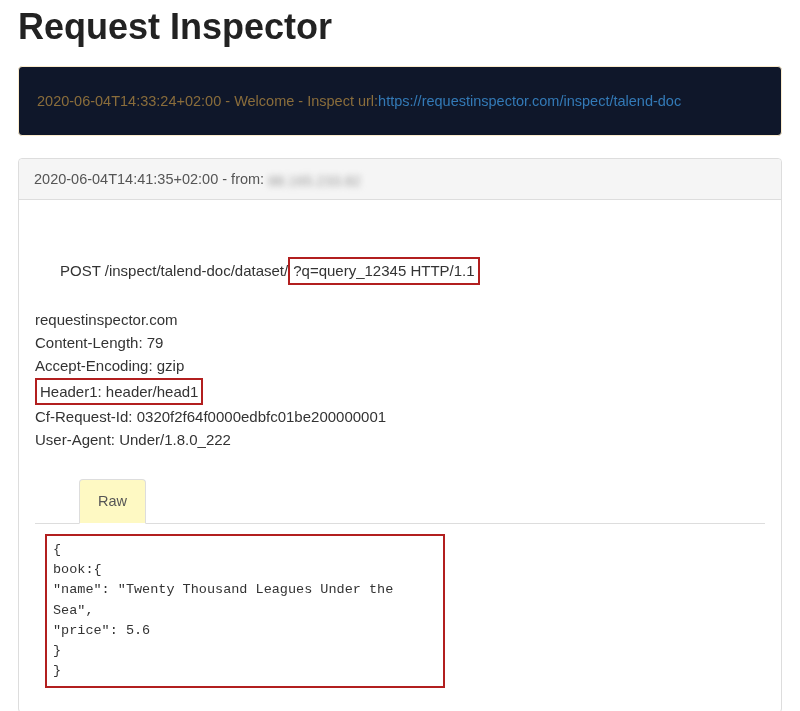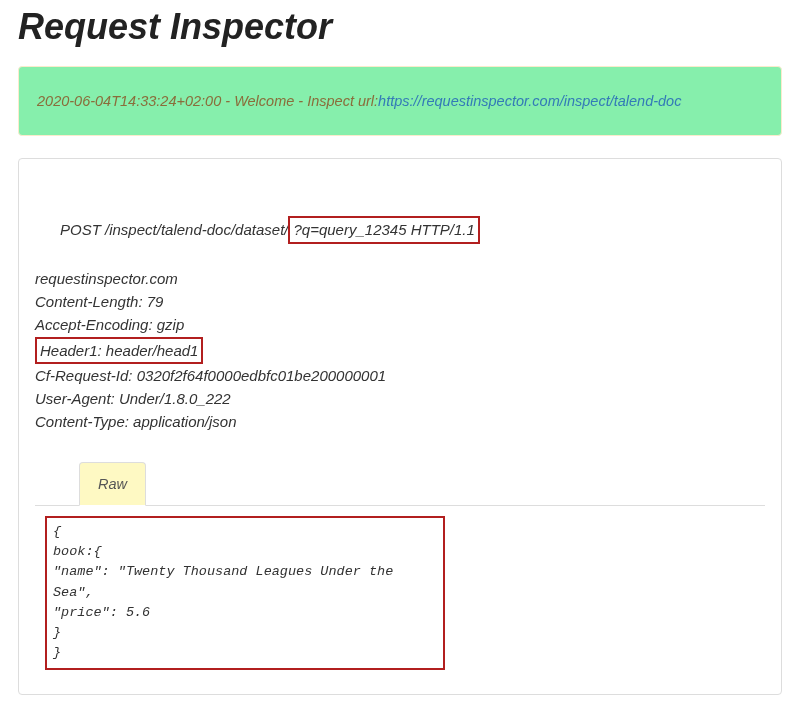--- a/index.html
+++ b/index.html
@@ -1,35 +1,34 @@
 <!DOCTYPE html>
 <html><head>
   <meta charset="utf-8">
   <style>
     * {
       box-sizing: border-box;
       margin: 0;
       padding: 0;
-      font-style: italic;
     }
     body {
       font-family: "Segoe UI", Arial, sans-serif;
       background: #ffffff;
       color: #333;
       width: 800px;
       padding: 0 18px 20px 18px;
     }
     .page-title {
       font-size: 36px;
       font-weight: 700;
       color: #222;
       margin: 6px 0 18px 0;
     }
     .welcome-banner {
-      background: #86efac;
+      background: #0f172a;
       border: 1px solid #faebcc;
       border-radius: 4px;
       padding: 26px 18px;
       color: #8a6d3b;
       font-size: 14.5px;
       margin-bottom: 22px;
     }
     .welcome-banner a {
       color: #337ab7;
       text-decoration: none;
@@ -107,32 +106,34 @@
 </head>
 <body>
 
 <h1 class="page-title">Request Inspector</h1>
 
 <div class="welcome-banner">
   <span>2020-06-04T14:33:24+02:00</span><span> - </span><span>Welcome - Inspect url:</span><a href="#">https://requestinspector.com/inspect/talend-doc</a>
 </div>
 
 <div class="request-panel">
+  <div class="panel-heading">
+    <span>2020-06-04T14:41:35+02:00</span><span> - from: </span><span class="blurred-ip">88.165.233.82</span>
+  </div>
 
   <div class="panel-body">
     <div class="req-line">
       <span>POST /inspect/talend-doc/dataset/</span><span class="highlight-box">?q=query_12345 HTTP/1.1</span>
     </div>
     <div class="req-line">requestinspector.com</div>
     <div class="req-line">Content-Length: 79</div>
     <div class="req-line">Accept-Encoding: gzip</div>
     <div class="req-line"><span class="highlight-box">Header1: header/head1</span></div>
     <div class="req-line">Cf-Request-Id: 0320f2f64f0000edbfc01be200000001</div>
     <div class="req-line">User-Agent: Under/1.8.0_222</div>
-    <div class="req-line">Content-Type: application/json</div>
 
     <div class="tabs">
       <div class="tab">Raw</div>
     </div>
 
     <div class="raw-wrap">
       <div class="raw-body">{
 book:{
 "name": "Twenty Thousand Leagues Under the Sea",
 "price": 5.6

